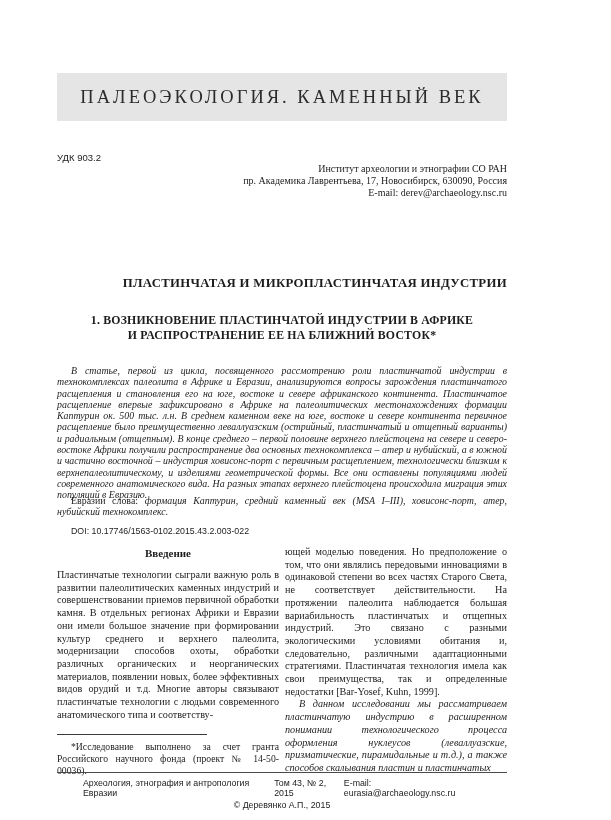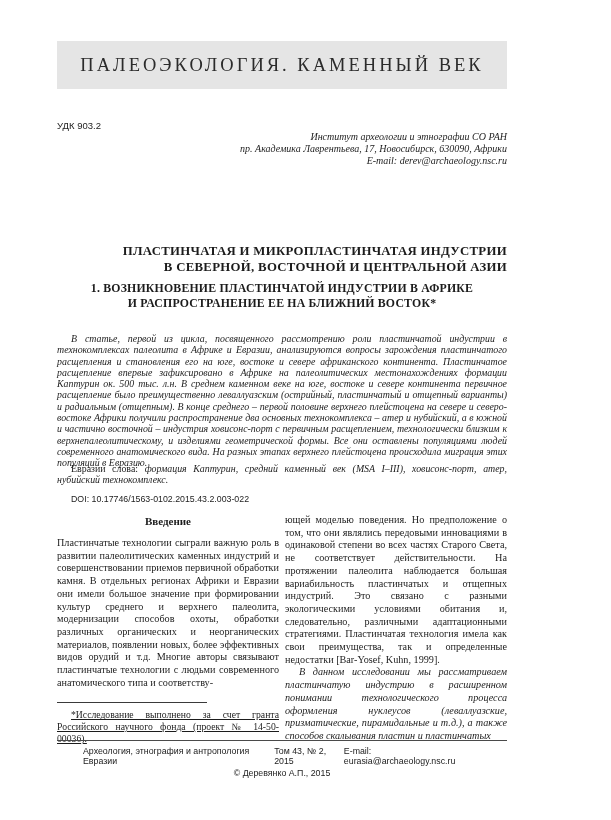--- a/index.html
+++ b/index.html
@@ -4,36 +4,36 @@
 <style>
   html,body { margin:0; padding:0; }
   body {
     width:611px; height:820px;
     background:#ffffff;
     font-family:"Liberation Serif", serif;
     color:#1c1c1c;
     position:relative;
     overflow:hidden;
   }
-  .abs { position:absolute; left:57px; width:450px; }
+  .abs { position:absolute; left:57px; width:450px;margin-top:32px; }
 
   .rubric-box {
     top:41px; height:48px;
     background:#e5e5e5;
     display:flex; align-items:center; justify-content:center;
     font-size:18.5px; letter-spacing:3px;
     color:#2b2b2b;
     font-variant:normal;
   }
 
   .udc { top:120px; font-family:"Liberation Sans", sans-serif; font-size:9.5px; }
 
   .author-block { top:131px; text-align:right; }
   .author-name { font-size:13px; font-weight:bold; margin:0 0 4px 0; }
-  .affil-line { font-style:italic; font-size:10px; line-height:12px; }
+  .affil-line { font-size:10px; line-height:12px; }
 
   .title-block { top:244px; text-align:right; font-weight:bold; }
   .title-line { font-size:12.8px; line-height:15.5px; letter-spacing:.3px; }
   .subtitle-block { top:281px; text-align:center; font-weight:bold; }
   .subtitle-line { font-size:11.8px; line-height:15px; letter-spacing:.2px; }
 
   .abstract {
     top:333px;
     font-style:italic; font-size:9.9px; line-height:11.3px;
     text-align:justify; text-indent:14px;
@@ -47,45 +47,44 @@
   .keywords .kw-text { font-style:italic; }
 
   .doi { top:494px; font-family:"Liberation Sans", sans-serif; font-size:8.8px; text-indent:14px; }
 
   .columns { top:514px; display:flex; gap:6px; }
   .col { width:238px; }
   .intro-heading { text-align:center; font-weight:bold; font-size:11px; margin:1px 0 10px 0; }
   .body-para { font-size:10.2px; line-height:12.7px; text-align:justify; margin:0; }
   .para-indent { text-indent:14px;font-style:italic; }
   .footnote-rule { width:150px; border:0; border-top:1px solid #3a3a3a; margin:13px 0 6px 0; }
-  .footnote { font-size:9.7px; line-height:11.8px; text-align:justify; text-indent:14px; margin:0;text-decoration:underline; }
+  .footnote { font-size:9.7px; line-height:11.8px; text-align:justify; text-indent:14px; margin:0; }
 
   .footer { top:740px; font-family:"Liberation Sans", sans-serif; font-size:8.8px; color:#222; }
   .footer-rule { border:0; border-top:1px solid #4a4a4a; margin:0 0 5px 0; }
   .footer-row { display:flex; justify-content:flex-start; padding-left:26px; padding-right:30px; }
   .footer-copy { text-align:center; margin-top:2px; }
 </style>
 </head>
 <body>
 
 <div class="abs rubric-box">
   <span>ПАЛЕОЭКОЛОГИЯ. КАМЕННЫЙ ВЕК</span>
 </div>
 
 <div class="abs udc">УДК 903.2</div>
 
 <div class="abs author-block">
   <div class="affil-line">Институт археологии и этнографии СО РАН</div>
-  <div class="affil-line">пр. Академика Лаврентьева, 17, Новосибирск, 630090, Африки</div>
+  <div class="affil-line">пр. Академика Лаврентьева, 17, Новосибирск, 630090, Россия</div>
   <div class="affil-line">E-mail: derev@archaeology.nsc.ru</div>
 </div>
 
 <div class="abs title-block">
   <div class="title-line">ПЛАСТИНЧАТАЯ И МИКРОПЛАСТИНЧАТАЯ ИНДУСТРИИ</div>
-  <div class="title-line">В СЕВЕРНОЙ, ВОСТОЧНОЙ И ЦЕНТРАЛЬНОЙ АЗИИ</div>
 </div>
 
 <div class="abs subtitle-block">
   <div class="subtitle-line">1. ВОЗНИКНОВЕНИЕ ПЛАСТИНЧАТОЙ ИНДУСТРИИ В АФРИКЕ</div>
   <div class="subtitle-line">И РАСПРОСТРАНЕНИЕ ЕЕ НА БЛИЖНИЙ ВОСТОК*</div>
 </div>
 
 <div class="abs abstract">В статье, первой из цикла, посвященного рассмотрению роли пластинчатой индустрии в технокомплексах палеолита в Африке и Евразии, анализируются вопросы зарождения пластинчатого расщепления и становления его на юге, востоке и севере африканского континента. Пластинчатое расщепление впервые зафиксировано в Африке на палеолитических местонахождениях формации Каптурин ок. 500 тыс. л.н. В среднем каменном веке на юге, востоке и севере континента первичное расщепление было преимущественно леваллуазским (острийный, пластинчатый и отщепный варианты) и радиальным (отщепным). В конце среднего – первой половине верхнего плейстоцена на севере и северо-востоке Африки получили распространение два основных технокомплекса – атер и нубийский, а в южной и частично восточной – индустрия ховисонс-порт с первичным расщеплением, технологически близким к верхнепалеолитическому, и изделиями геометрической формы. Все они оставлены популяциями людей современного анатомического вида. На разных этапах верхнего плейстоцена происходила миграция этих популяций в Евразию.</div>
 
 <div class="abs keywords"><span>Евразии слова:</span><span class="kw-text"> формация Каптурин, средний каменный век (MSA I–III), ховисонс-порт, атер, нубийский технокомплекс.</span></div>

